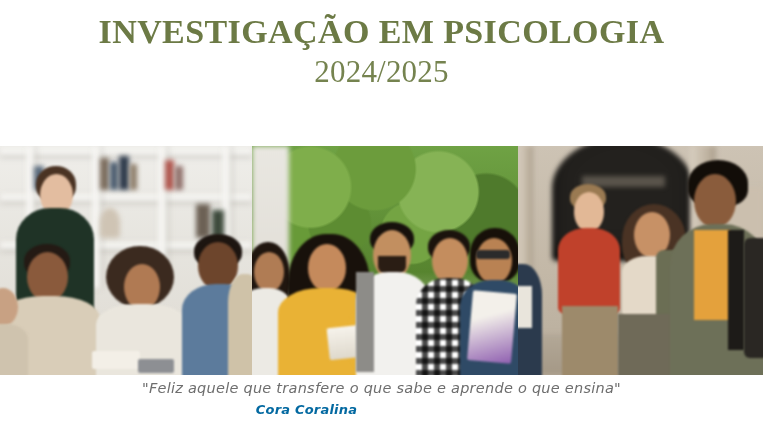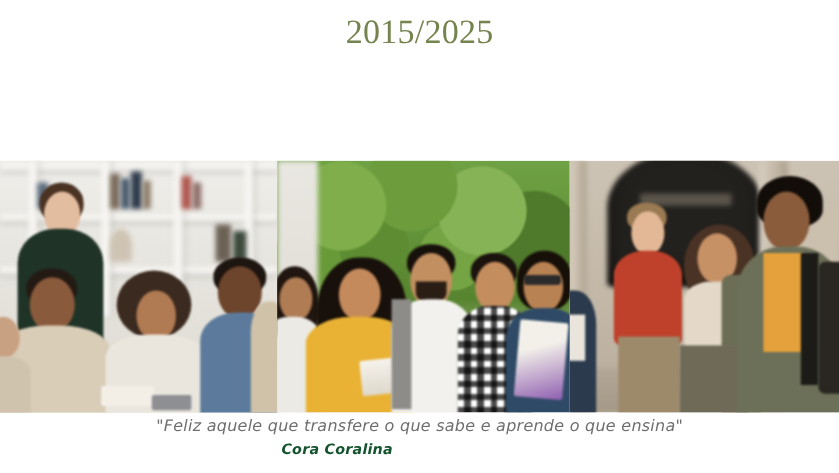--- a/index.html
+++ b/index.html
@@ -160,31 +160,32 @@
     letter-spacing:0.25px;
   }
   .quote-author {
     margin-top:3px;
     padding-right:150px;
     font-family:"DejaVu Sans", sans-serif;
     font-style:italic;
     font-weight:bold;
     font-size:13px;
     line-height:18px;
-    color:#14532d;
+    color:#0369a1;
     letter-spacing:0.2px;
   }
 </style>
 </head>
 <body>
 
 <div class="slide">
 
   <div class="title-block">
-    <div class="subtitle-line">2015/2025</div>
+    <div class="title-line">INVESTIGAÇÃO EM PSICOLOGIA</div>
+    <div class="subtitle-line">2024/2025</div>
   </div>
 
   <div class="photo-band">
 
     <div class="photo left">
       <div class="ph-scene">
         <div class="lib-bg"></div>
 
         <div class="shelf-h softer" style="top:2px;"></div>
         <div class="shelf-h softer" style="top:48px;"></div>

